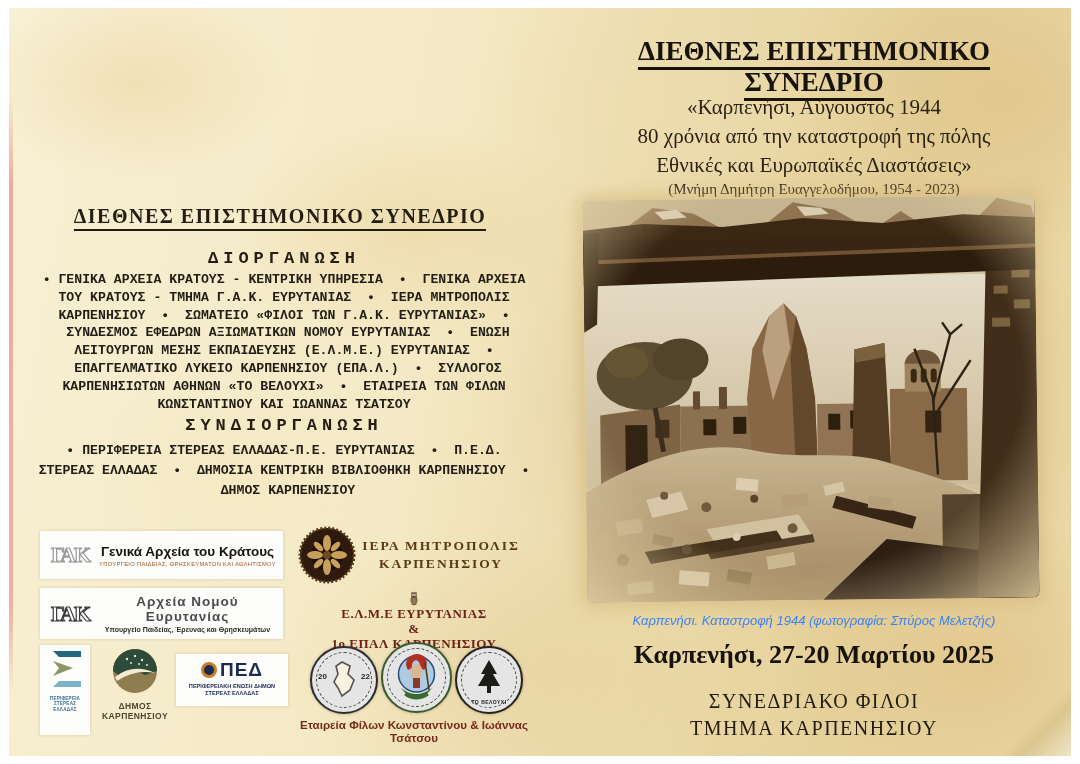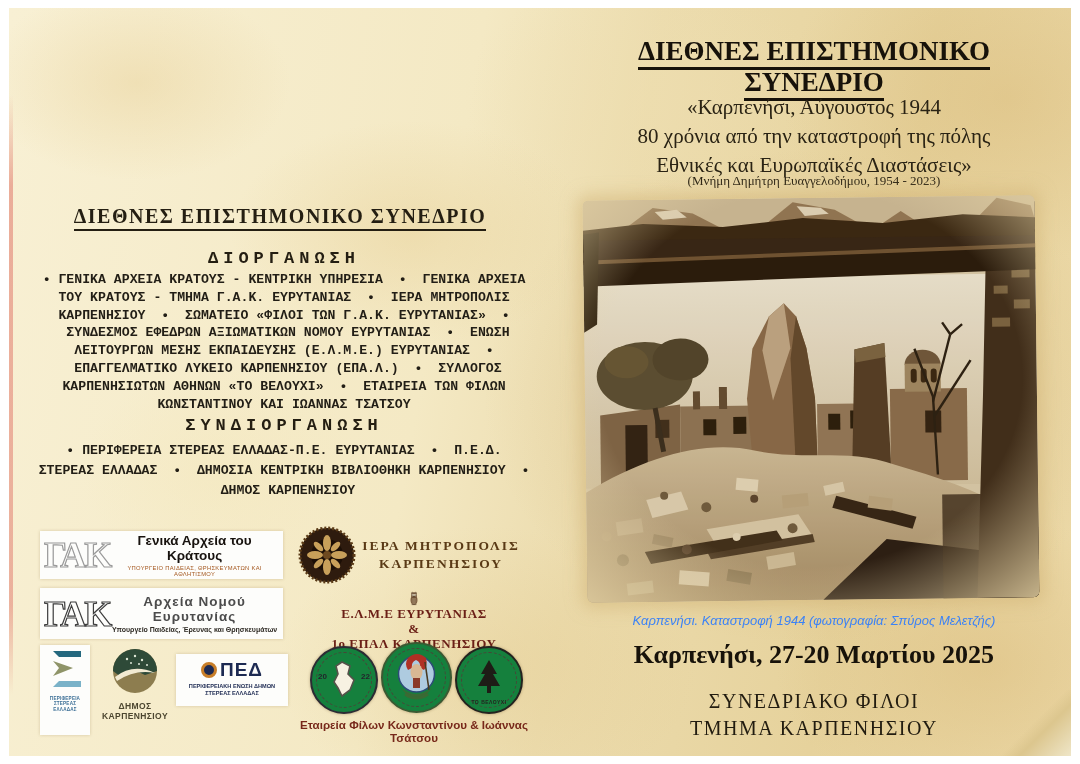--- a/index.html
+++ b/index.html
@@ -47,21 +47,21 @@
     position:absolute;left:36px;width:496px;text-align:center;
     font-size:13.2px;font-weight:600;line-height:17.8px;color:#221e16;font-family:Liberation Mono, monospace;
   }
   .org-par{top:271px;}
   .co-par{top:441px;line-height:20px;}
   
   .whitebox{position:absolute;background:#fdfdfb;box-shadow:0 0 3px rgba(120,90,40,.25);}
   .gak-box{left:40px;top:531px;width:243px;height:48px;display:flex;align-items:center;padding:2px 4px;box-sizing:border-box;}
   .arx-box{left:40px;top:588px;width:243px;height:51px;display:flex;align-items:center;padding:2px 4px;box-sizing:border-box;}
   .monogram{
-    font-family:"Liberation Serif","DejaVu Serif",serif;font-weight:700;font-size:36px;
+    font-family:"Liberation Serif","DejaVu Serif",serif;font-weight:700;font-size:22px;
     letter-spacing:-2px;flex:0 0 52px;text-align:center;
   }
   .monogram.gray{color:transparent;-webkit-text-stroke:1.2px #9a9a9a;}
   .monogram.dark{color:transparent;-webkit-text-stroke:1.2px #3c3c3c;}
   .gak-text{flex:1;text-align:center;}
   .gak-title{font-size:13.5px;font-weight:700;color:#17120e;}
   .gak-sub{font-size:5.8px;color:#a4571f;letter-spacing:.3px;margin-top:2px;}
   .arx-title{font-size:13.5px;font-weight:700;color:#4c4c4c;letter-spacing:1px;}
   .arx-sub{font-size:7px;color:#2e2a24;font-weight:700;margin-top:2px;}
   .mitropolis{position:absolute;left:298px;top:524px;width:228px;height:62px;display:flex;align-items:center;}
@@ -76,21 +76,21 @@
   }
   .pse-box{left:40px;top:645px;width:50px;height:90px;padding:4px 2px;box-sizing:border-box;text-align:center;}
   .pse-text{font-size:4.6px;color:#3c6f96;font-weight:700;line-height:5.4px;margin-top:3px;letter-spacing:.2px;}
   .dimos{position:absolute;left:98px;top:647px;width:74px;text-align:center;}
   .dimos-text{font-size:8.5px;font-weight:700;color:#4c4630;line-height:10px;margin-top:2px;letter-spacing:.4px;}
   .ped-box{left:176px;top:654px;width:112px;height:52px;text-align:center;padding-top:5px;box-sizing:border-box;}
   .ped-row{display:flex;align-items:center;justify-content:center;gap:3px;}
   .ped-ring{width:16px;height:16px;border-radius:50%;border:3px solid #c87e28;background:#1d2a52;box-sizing:border-box;}
   .ped-acronym{font-size:19px;font-weight:700;color:#1d2a52;letter-spacing:1px;}
   .ped-sub{font-size:5.6px;font-weight:700;color:#1d2a52;line-height:6.6px;margin-top:2px;}
-  .seal{position:absolute;border-radius:50%;background:#15803d;box-shadow:0 0 3px rgba(90,60,20,.4);}
+  .seal{position:absolute;border-radius:50%;background:#e5e5e5;box-shadow:0 0 3px rgba(90,60,20,.4);}
   .seal-inner{position:absolute;inset:4px;border-radius:50%;border:1.5px dashed #4a4438;}
   .seal1{left:310px;top:646px;width:64px;height:64px;border:2px solid #2c2c34;}
   .seal2{left:381px;top:642px;width:67px;height:67px;border:2px solid #3a5a33;}
   .seal3{left:455px;top:646px;width:64px;height:64px;border:2px solid #23231f;}
   .seal-years{position:absolute;top:24px;left:0;right:0;display:flex;justify-content:space-between;padding:0 6px;
     font-size:8px;font-weight:700;color:#23232b;}
   .velouchi-label{position:absolute;bottom:7px;left:0;right:0;text-align:center;font-size:5px;font-weight:700;color:#23231f;letter-spacing:.5px;}
   .tsatsos{
     position:absolute;left:298px;top:718px;width:232px;text-align:center;
     font-size:11.6px;font-weight:700;color:#77281a;
@@ -101,23 +101,23 @@
     font-family:"Liberation Serif","DejaVu Serif",serif;
     font-size:27px;font-weight:700;letter-spacing:0px;color:#17120a;
   }
   .right-title span{border-bottom:3px solid #17120a;padding-bottom:1px;}
   .subtitle{
     position:absolute;left:588px;top:93px;width:452px;text-align:center;
     font-family:"Liberation Serif","DejaVu Serif",serif;
     font-size:21px;line-height:29px;color:#2a2314;
   }
   .memorial{
-    position:absolute;left:588px;top:173px;width:452px;text-align:center;
-    font-family:"Liberation Serif","DejaVu Serif",serif;
-    font-size:13px;color:#2a2314;
+    position:absolute;left:588px;top:181px;width:452px;text-align:center;
+    font-family:"Liberation Serif","DejaVu Serif",serif;
+    font-size:15px;color:#2a2314;
   }
   .photo{
     position:absolute;left:585px;top:198px;width:452px;height:402px;
     transform:rotate(-0.7deg);border-radius:6px;overflow:hidden;
     box-shadow:0 0 16px 6px rgba(210,180,120,.55);
   }
   .photo svg{display:block;}
   .photo-caption{
     position:absolute;left:588px;top:613px;width:452px;text-align:center;
     font-style:italic;font-size:13px;color:#3b82f6;

